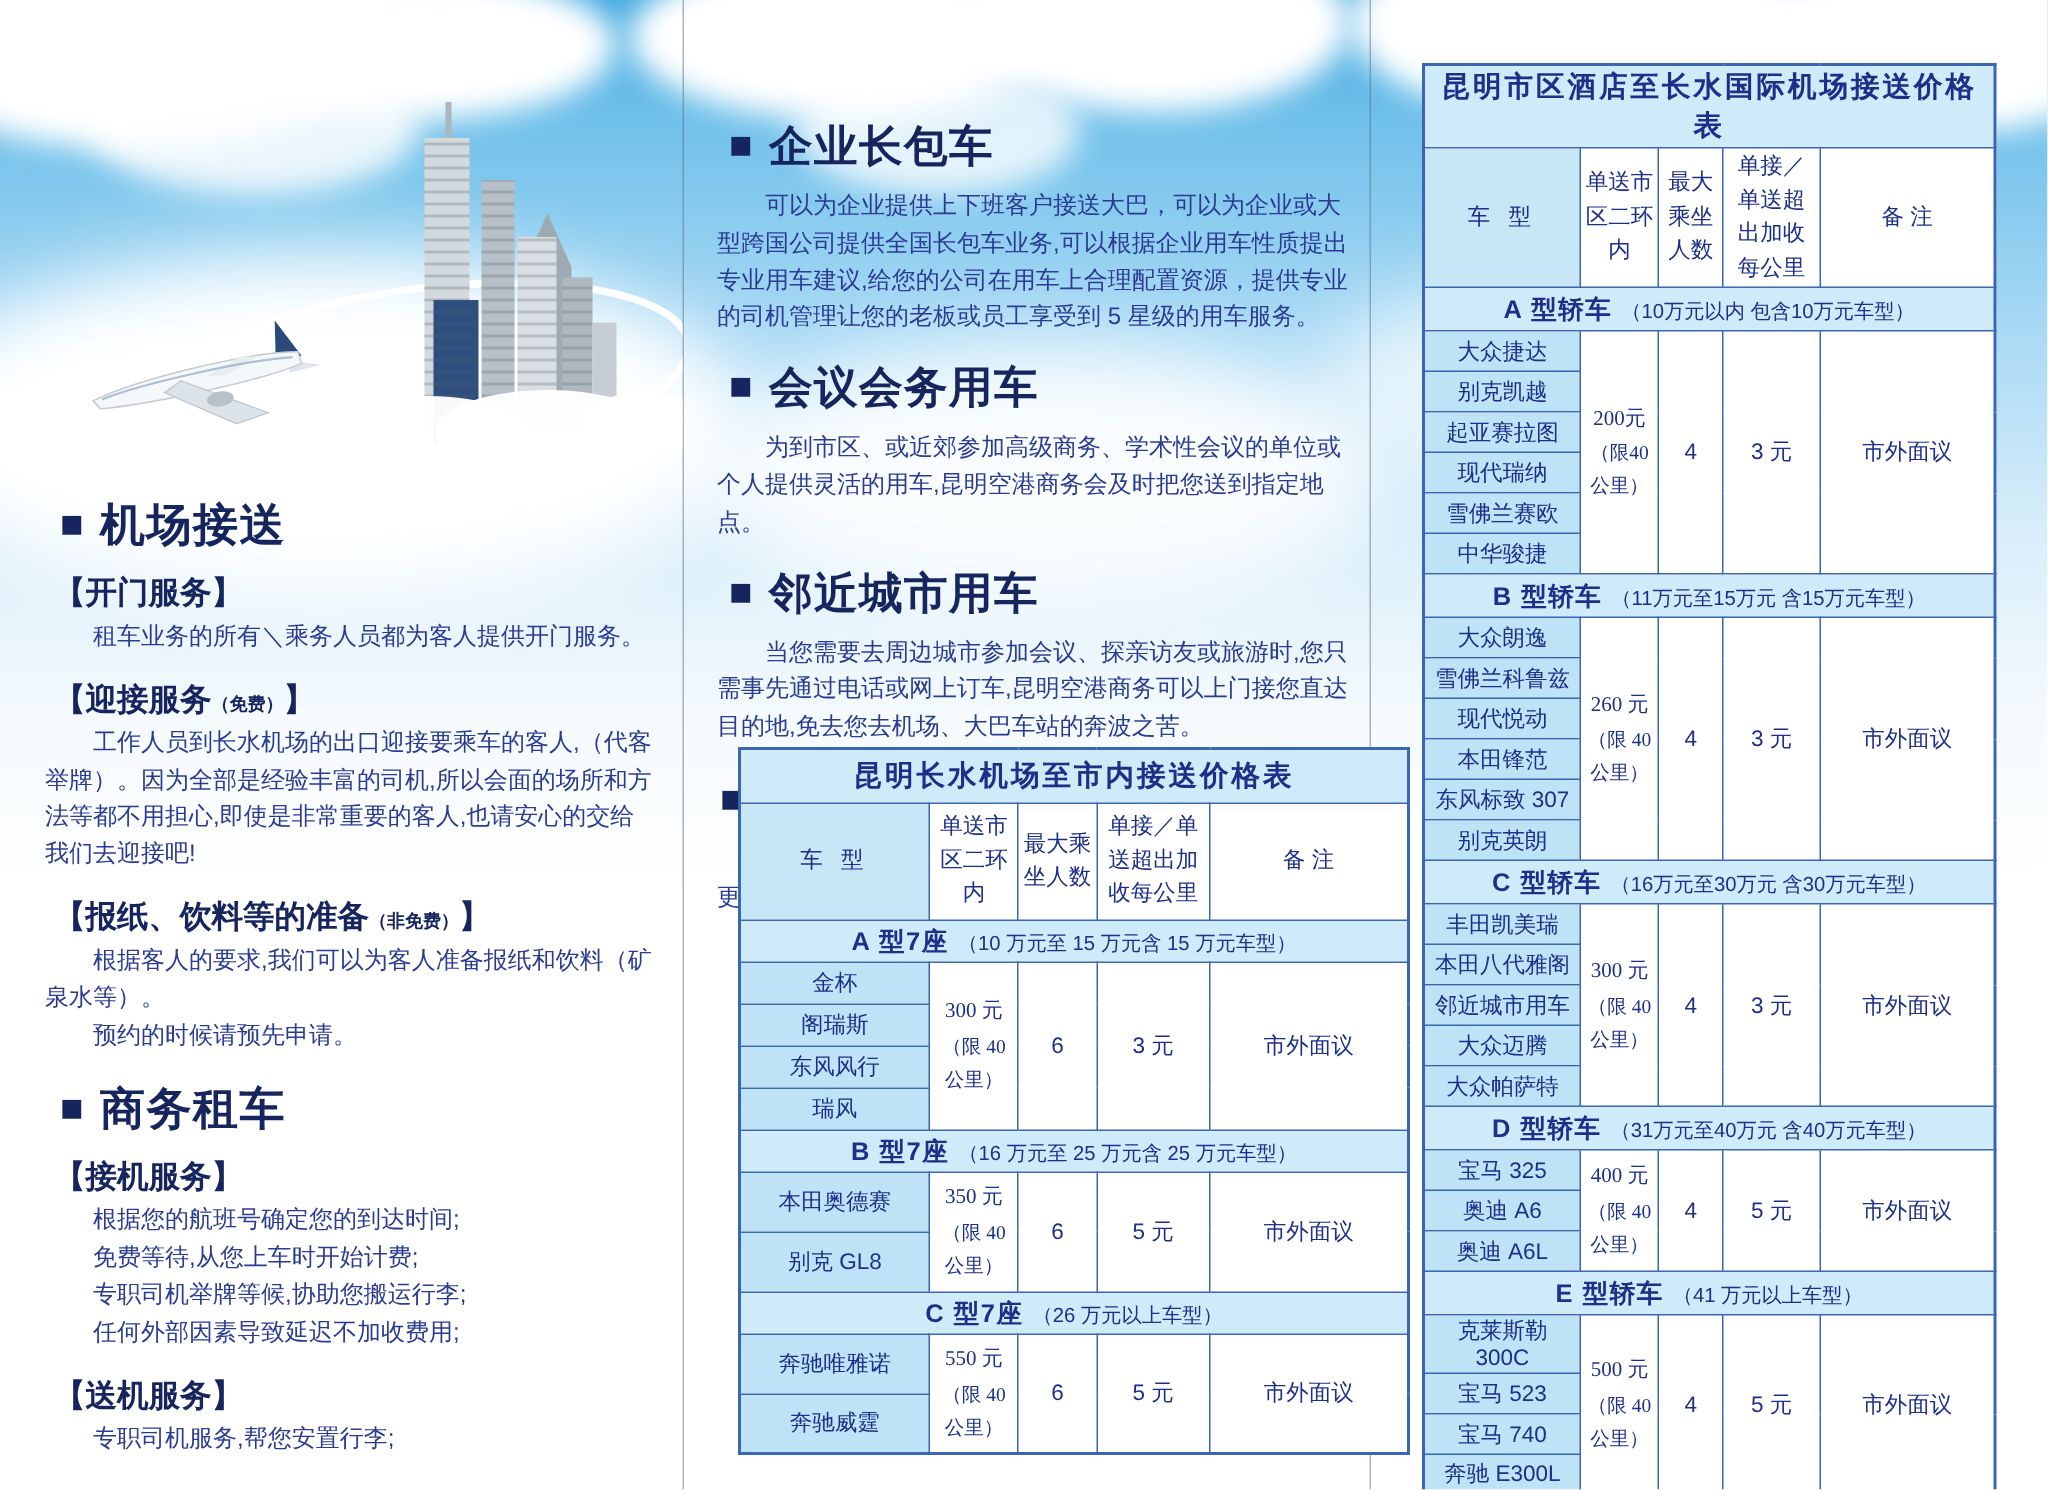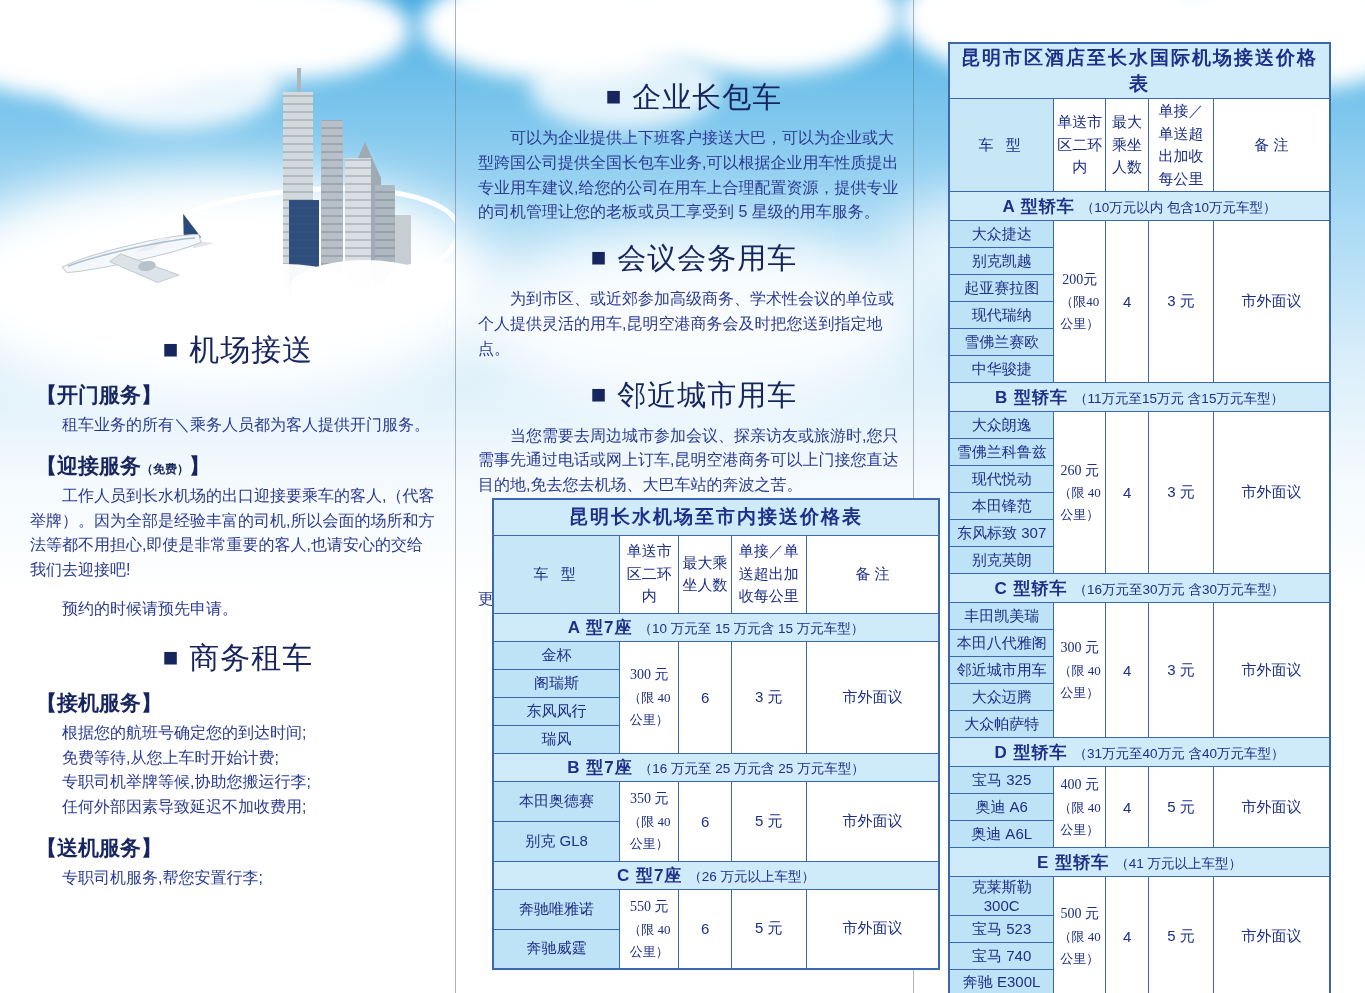--- a/index.html
+++ b/index.html
@@ -8,21 +8,21 @@
     font-family:"Liberation Sans","DejaVu Sans",sans-serif;
     background:linear-gradient(180deg,#45abe2 0%,#6fc0ea 8%,#a8d9f4 22%,#d9eefa 36%,#f4fafd 48%,#ffffff 60%,#ffffff 100%);
   }
   .cloud{position:absolute;background:#fff;border-radius:50%;filter:blur(10px);}
   .fog{position:absolute;background:#fff;border-radius:50%;filter:blur(26px);}
   .fold{position:absolute;top:0;bottom:0;width:1px;background:rgba(95,108,124,.5);}
 
   
   .left-col{position:absolute;left:30px;top:330px;width:406px;color:#2b3b92;}
   .mid-col{position:absolute;left:478px;top:78px;width:424px;color:#2b3b92;}
-  .sec-head{font-size:30px;font-weight:normal;color:#17255f;margin:0 0 10px 10px;letter-spacing:1px;text-align:center;}
+  .sec-head{font-size:30px;font-weight:bold;color:#17255f;margin:0 0 10px 10px;letter-spacing:1px;}
   .sec-head .sq{font-size:26px;margin-right:10px;position:relative;top:-2px;}
   .sec-head.mid{font-size:29px;margin-left:8px;margin-bottom:8px;}
   .sec-head.big{font-size:31px;margin-left:2px;}
   .sec-head.big .sq{margin-right:2px;}
   .item{margin-bottom:14px;}
   .lbl{font-size:21px;font-weight:bold;color:#17255f;margin:10px 0 4px 6px;}
   .lbl .note{font-size:12px;font-weight:bold;}
   p.ti{margin:0;font-size:16px;line-height:1.55;text-indent:2em;}
   .mid-col p.ti{margin-bottom:14px;}
 
@@ -129,20 +129,22 @@
       <div class="lbl"><span>【开门服务</span><span class="note"></span><span>】</span></div>
       <p class="ti">租车业务的所有＼乘务人员都为客人提供开门服务。</p>
     </div>
 
     <div class="item">
       <div class="lbl"><span>【迎接服务</span><span class="note">（免费）</span><span>】</span></div>
       <p class="ti">工作人员到长水机场的出口迎接要乘车的客人,（代客举牌）。因为全部是经验丰富的司机,所以会面的场所和方法等都不用担心,即使是非常重要的客人,也请安心的交给我们去迎接吧!</p>
     </div>
 
     <div class="item">
+      <div class="lbl"><span>【报纸、饮料等的准备</span><span class="note">（非免费）</span><span>】</span></div>
+      <p class="ti">根据客人的要求,我们可以为客人准备报纸和饮料（矿泉水等）。</p>
       <p class="ti">预约的时候请预先申请。</p>
     </div>
 
     <div class="sec-head" style="margin-top:16px;">
       <span class="sq">■</span><span>商务租车</span>
     </div>
 
     <div class="item">
       <div class="lbl"><span>【接机服务</span><span class="note"></span><span>】</span></div>
       <p class="ti">根据您的航班号确定您的到达时间;</p>

